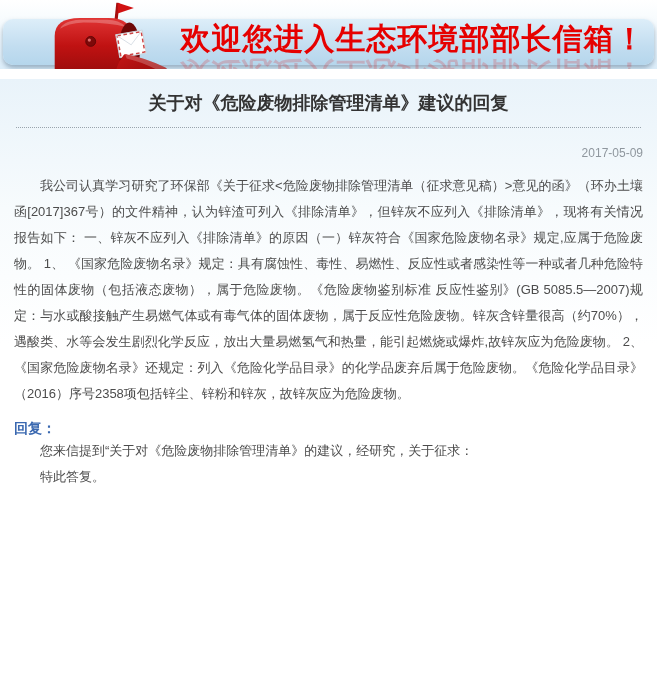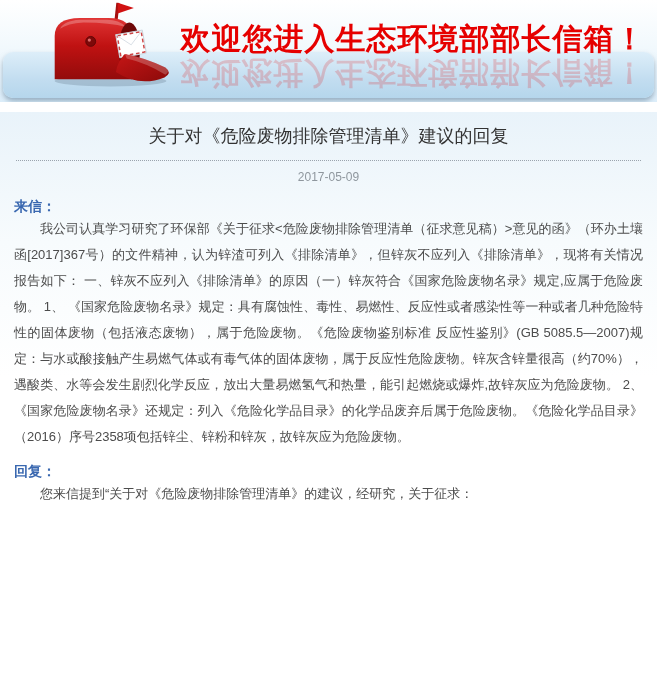--- a/index.html
+++ b/index.html
@@ -6,21 +6,21 @@
   html, body {
     width: 657px; height: 689px;
     background: #ffffff;
     font-family: "Liberation Sans", "DejaVu Sans", sans-serif;
     overflow: hidden;
   }
 
   
   .banner {
     position: relative;
-    width: 657px; height: 102px;
+    width: 657px; height: 69px;
     background: linear-gradient(180deg, #ffffff 0%, #f2f9fd 45%, #ddeefa 100%);
     overflow: hidden;
     font-family: Liberation Serif, serif;
   }
   .banner-shelf {
     position: absolute; left: 3px; right: 3px; bottom: 4px; height: 46px;
     border-radius: 10px;
     background: linear-gradient(180deg, #ddeef9 0%, #c2ddf0 60%, #b5d6ec 100%);
     box-shadow: 0 3px 5px rgba(90, 120, 145, 0.55);
   }
@@ -46,31 +46,31 @@
   .banner-gap { height: 10px; background: #ffffff; }
 
   
   .content {
     width: 657px; height: 589px;
     background: linear-gradient(180deg, #e9f3fa 0%, #f7fbfd 22%, #ffffff 45%);
     padding: 12px 14px 0 14px;
   }
   .article-title {
     text-align: center;
-    font-size: 18px; font-weight: normal; color: #333333;
+    font-size: 18px; font-weight: bold; color: #333333;
     line-height: 24px;
   }
   .dotted-divider {
     margin: 12px 2px 0 2px;
     border-bottom: 1px dotted #9aa4ad;
     height: 0;
   }
   .article-date {
-    margin-top: 8px;
-    text-align: center;
+    margin-top: 17px;
+    text-align: right;
     font-size: 12px; color: #8f979e;
     line-height: 16px;
   }
   .section { margin-top: 12px; }
   .section-label {
     font-size: 14px; font-weight: bold;
     color: #3a68b0;
     line-height: 19px;
   }
   .section p {
@@ -129,21 +129,21 @@
 </div>
 
 <div class="banner-gap"></div>
 
 <div class="content">
   <h1 class="article-title">关于对《危险废物排除管理清单》建议的回复</h1>
   <div class="dotted-divider"></div>
   <div class="article-date">2017-05-09</div>
 
   <div class="section">
-    <div class="section-label">来信：</div>
     <p>我公司认真学习研究了环保部《关于征求&lt;危险废物排除管理清单（征求意见稿）&gt;意见的函》（环办土壤函[2017]367号）的文件精神，认为锌渣可列入《排除清单》，但锌灰不应列入《排除清单》，现将有关情况报告如下： 一、锌灰不应列入《排除清单》的原因（一）锌灰符合《国家危险废物名录》规定,应属于危险废物。 1、 《国家危险废物名录》规定：具有腐蚀性、毒性、易燃性、反应性或者感染性等一种或者几种危险特性的固体废物（包括液态废物），属于危险废物。《危险废物鉴别标准 反应性鉴别》(GB 5085.5—2007)规定：与水或酸接触产生易燃气体或有毒气体的固体废物，属于反应性危险废物。锌灰含锌量很高（约70%），遇酸类、水等会发生剧烈化学反应，放出大量易燃氢气和热量，能引起燃烧或爆炸,故锌灰应为危险废物。 2、 《国家危险废物名录》还规定：列入《危险化学品目录》的化学品废弃后属于危险废物。《危险化学品目录》（2016）序号2358项包括锌尘、锌粉和锌灰，故锌灰应为危险废物。</p>
   </div>
 
   <div class="section">
     <div class="section-label">回复：</div>
     <p>您来信提到“关于对《危险废物排除管理清单》的建议，经研究，关于征求：</p>
+    <p>特此答复。</p>
   </div>
 </div>
 
 </body></html>

